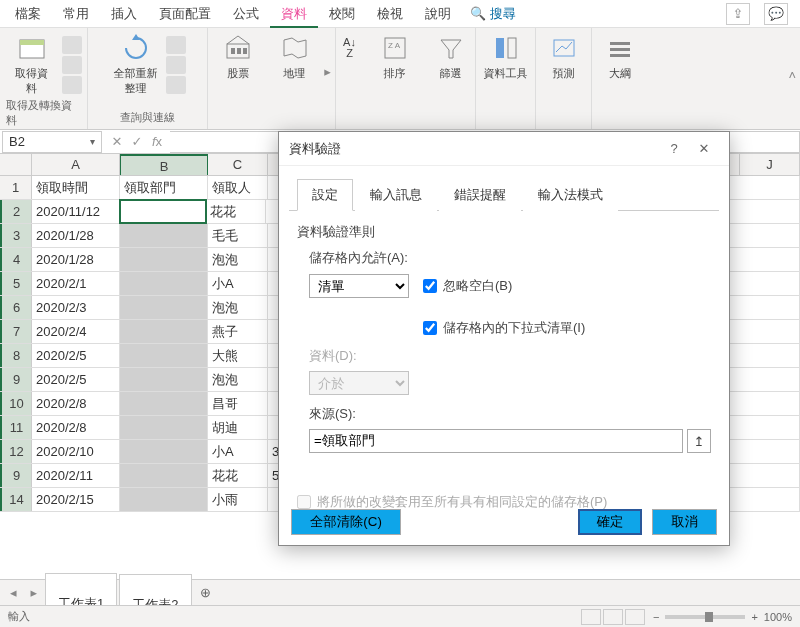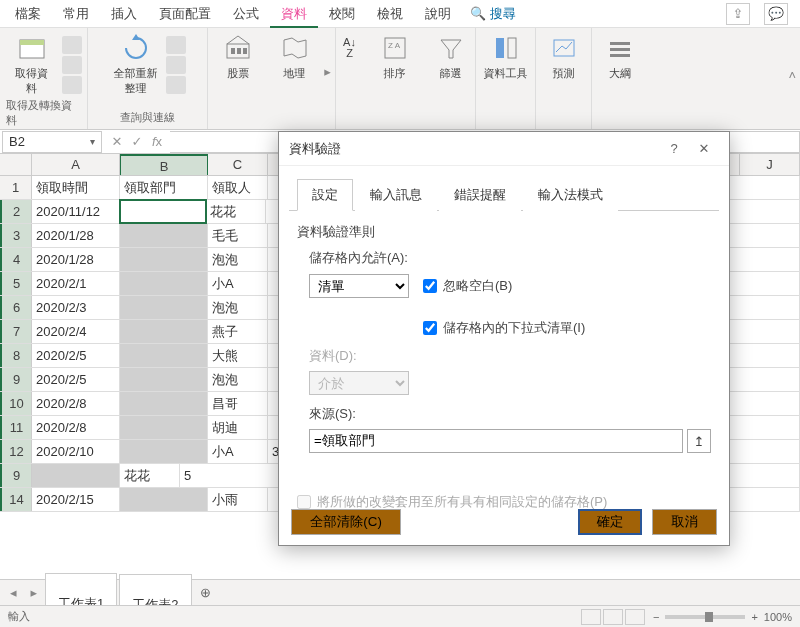--- a/index.html
+++ b/index.html
@@ -53,21 +53,21 @@
 .dialog .body select,.dialog .body input[type=text]{height:24px;border:1px solid #aaa;padding:0 4px;background:#fff}
 .dialog .body select{width:100px}
 .dialog .body select:disabled{background:#f0f0f0;color:#999}
 .dialog .body .src-row{display:flex;align-items:center;gap:4px}
 .dialog .body .src-row input{flex:1}
 .dialog .body .src-row .ref-btn{width:24px;height:24px;border:1px solid #aaa;display:flex;align-items:center;justify-content:center;background:#fff}
 .dialog .body .chk{display:flex;align-items:center;gap:6px;margin:4px 0}
 .dialog .body .chk input{width:14px;height:14px}
 .dialog .body .disabled{color:#aaa}
 .dialog .footer{position:absolute;bottom:10px;left:12px;right:12px;display:flex;align-items:center}
-.dialog .footer .fbtn{height:26px;padding:0 18px;border:1px solid #aaa;background:#a16207;cursor:pointer}
+.dialog .footer .fbtn{height:26px;padding:0 18px;border:1px solid #aaa;background:#0ea5e9;cursor:pointer}
 .dialog .footer .spacer{flex:1}
 .dialog .footer .fbtn.primary{border:1px solid #2a579a;box-shadow:0 0 0 1px #2a579a inset}
 .sheet-tabs{position:absolute;bottom:22px;left:0;right:0;height:26px;background:#f3f2f1;border-top:1px solid #ccc;display:flex;align-items:center;padding:0 4px;gap:2px}
 .sheet-tabs .nav{color:#888;padding:0 6px}
 .sheet-tabs .stab{padding:18px 12px;height:24px;line-height:24px;border:1px solid #ccc;background:#fff}
 .sheet-tabs .stab.active{border-bottom:2px solid #217346;font-weight:500}
 .sheet-tabs .add{width:24px;text-align:center;color:#666}
 .statusbar{position:absolute;bottom:0;left:0;right:0;height:22px;background:#f3f2f1;border-top:1px solid #ccc;display:flex;align-items:center;padding:0 8px;font-size:11px;color:#666}
 .statusbar .right{margin-left:auto;display:flex;align-items:center;gap:8px}
 .statusbar .view-btns{display:flex;gap:2px}
@@ -336,20 +336,21 @@
       </div>
       <div class="row">
         <div class="row-h sel">12</div>
         <div class="cell a">2020/2/10</div>
         <div class="cell b sel"></div>
         <div class="cell c">小A</div>
         <div class="cell gap">3</div>
       </div>
       <div class="row">
         <div class="row-h sel">9</div>
+        <div class="cell a">2020/2/11</div>
         <div class="cell b sel"></div>
         <div class="cell c">花花</div>
         <div class="cell gap">5</div>
       </div>
       <div class="row">
         <div class="row-h sel">14</div>
         <div class="cell a">2020/2/15</div>
         <div class="cell b sel"></div>
         <div class="cell c">小雨</div>
         <div class="cell gap"></div>

